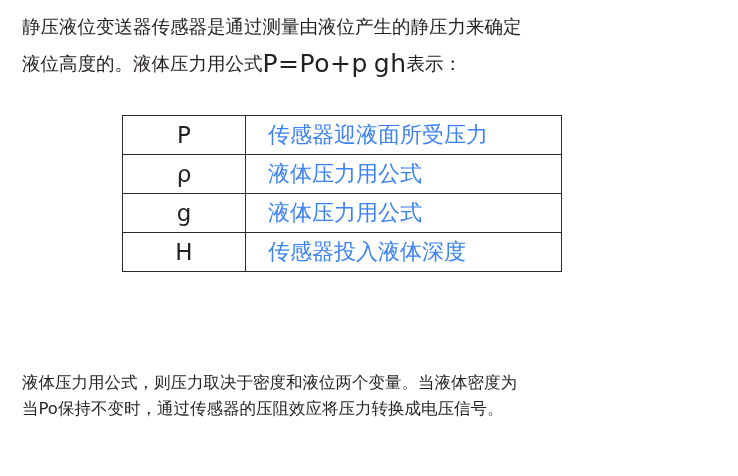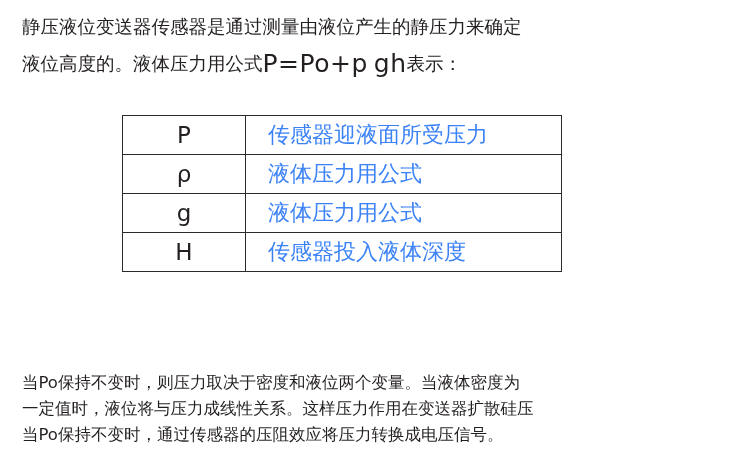--- a/index.html
+++ b/index.html
@@ -104,18 +104,17 @@
         <td class="desc">液体压力用公式</td>
       </tr>
       <tr>
         <td class="sym">H</td>
         <td class="desc">传感器投入液体深度</td>
       </tr>
     </tbody>
   </table>
 
   <div class="outro">
-    <div class="line">当Po保持不变时，则压力取决于密度和液位两个变量。当液体密度为</div>
-    <div class="line">一定值时，液位将与压力成线性关系。这样压力作用在变送器扩散硅压</div>
+    <div class="line">液体压力用公式，则压力取决于密度和液位两个变量。当液体密度为</div>
     <div class="line">当Po保持不变时，通过传感器的压阻效应将压力转换成电压信号。</div>
   </div>
 
 </div>
 
 </body></html>

